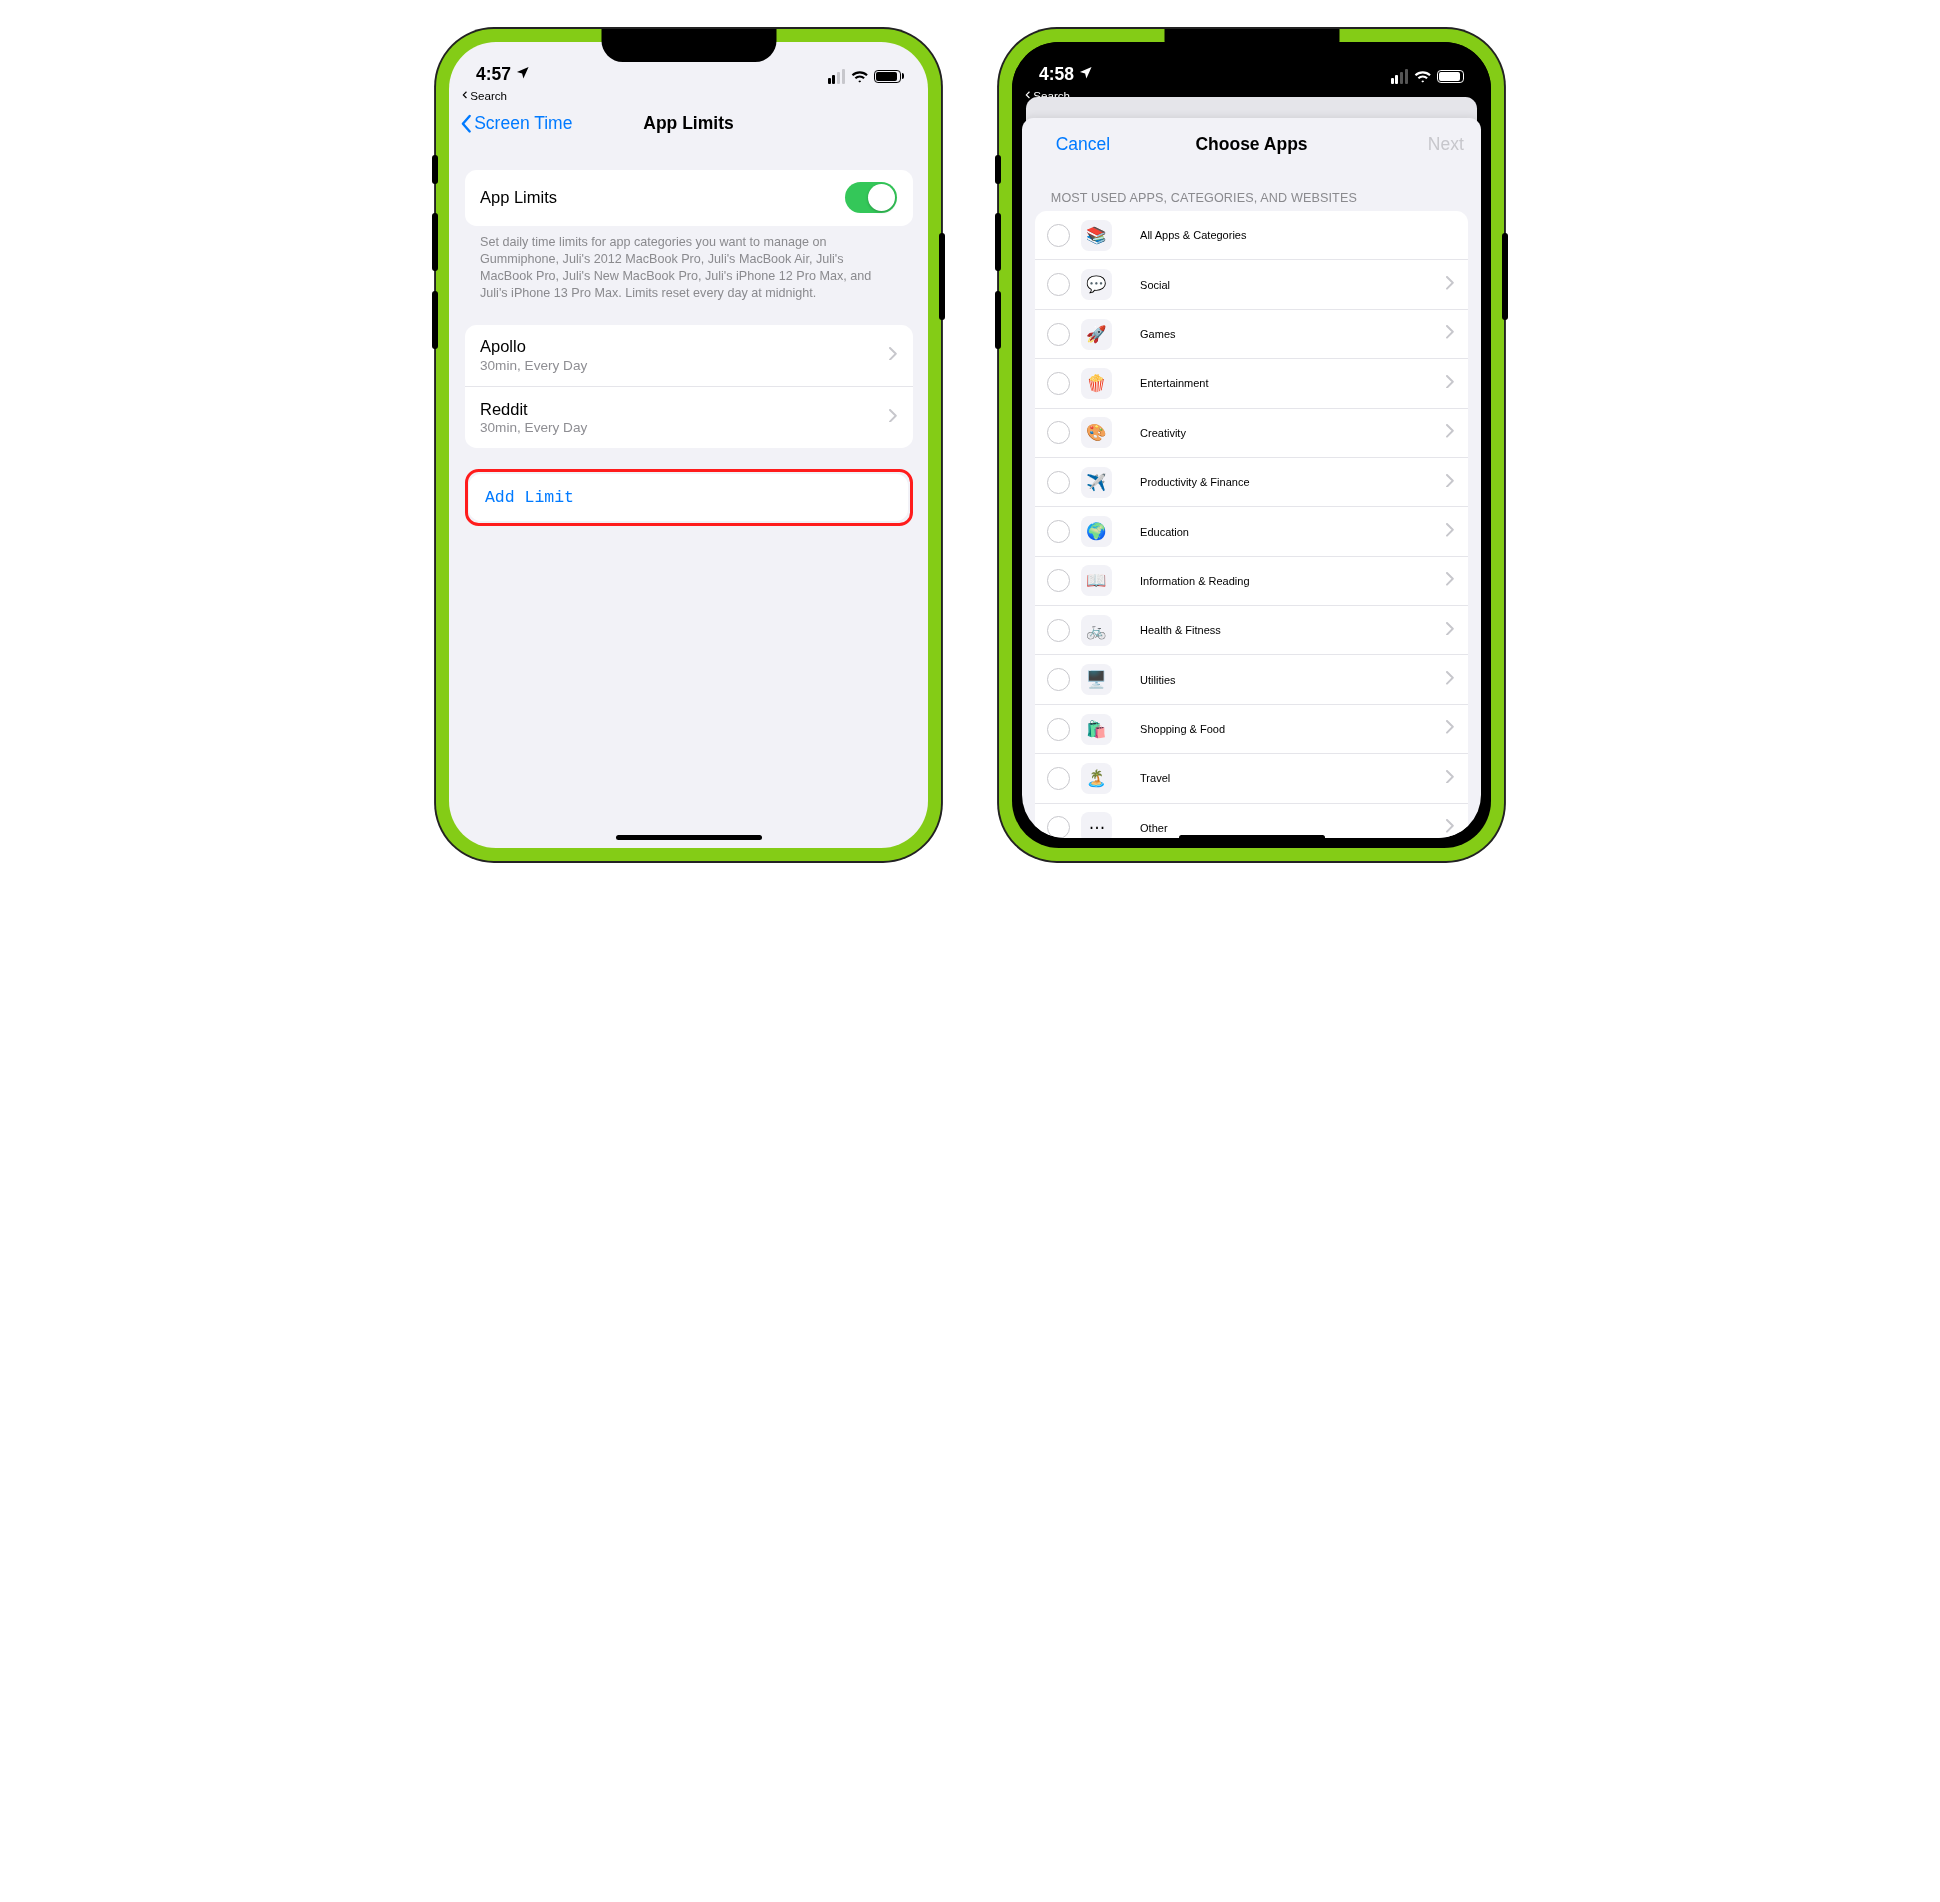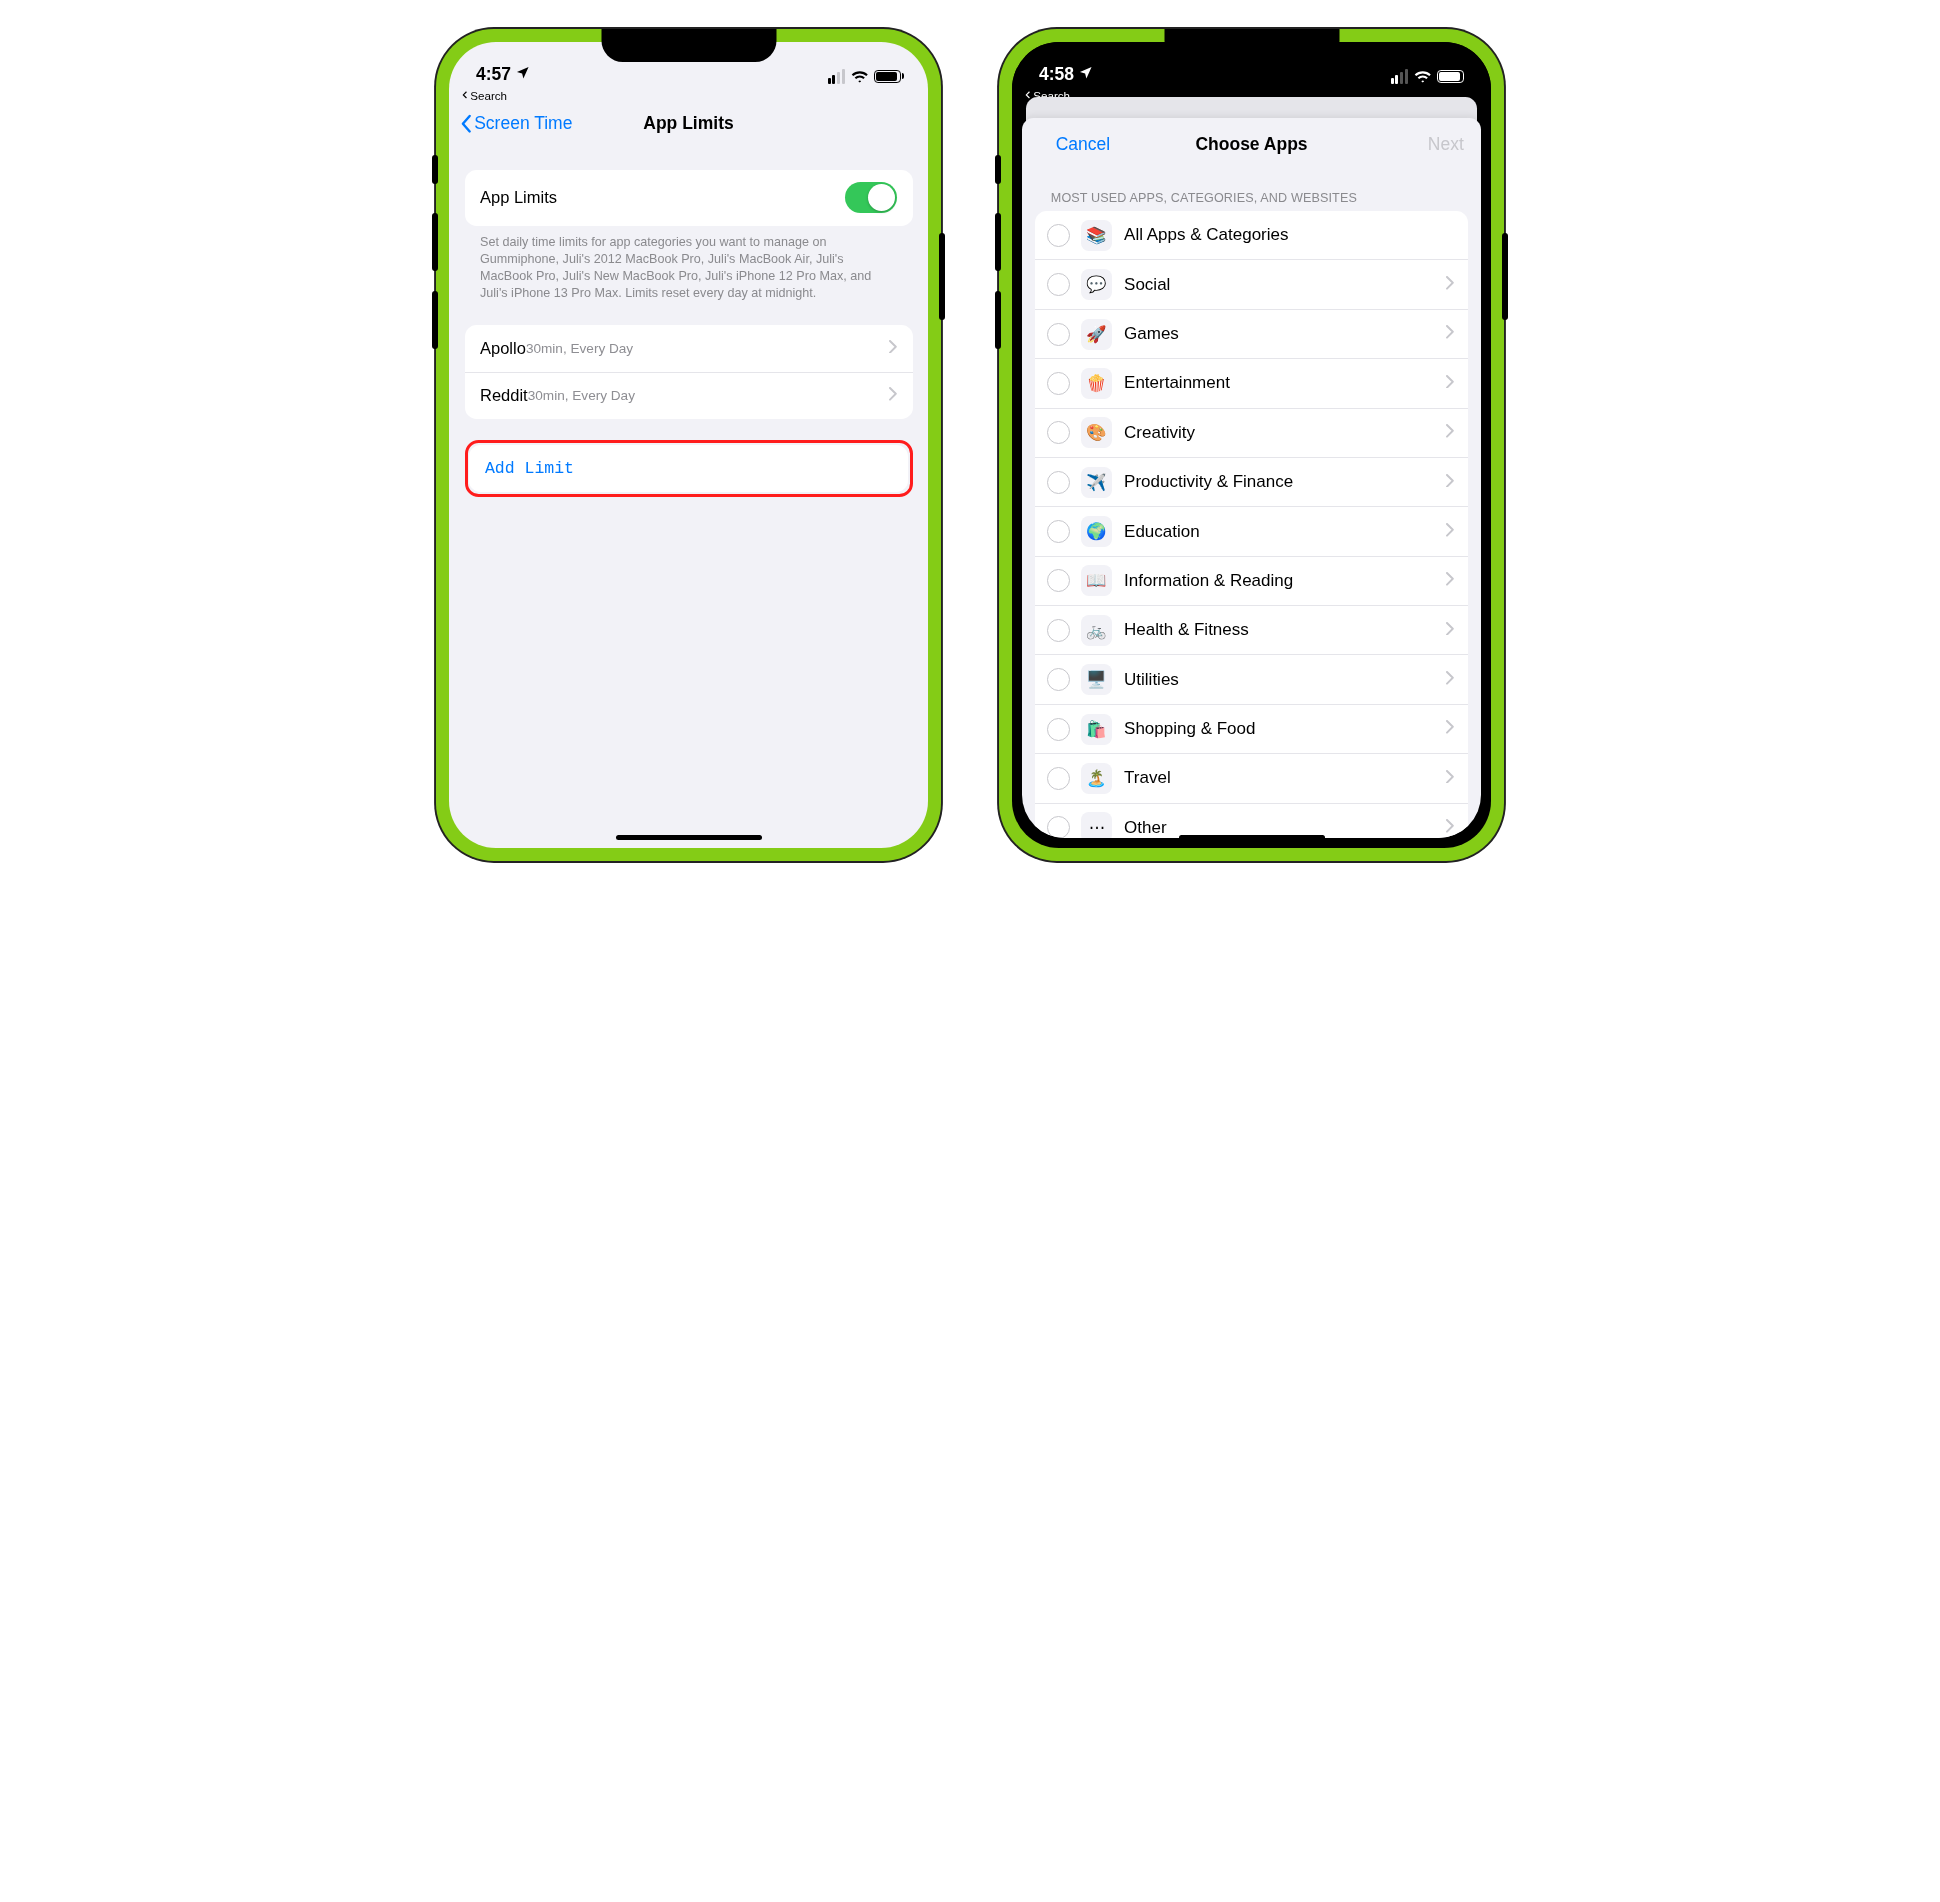--- a/index.html
+++ b/index.html
@@ -76,21 +76,21 @@
   .group { background:#fff; border-radius:11.6px; margin-top:23px; overflow:hidden;}
   .row {
     display:flex; align-items:center; padding:12.6px 15.5px;
     border-top:0.5px solid #e5e5ea;
     min-height:47px;
     position:relative;
   }
   .row:first-child{border-top:none;}
   .row-title { font-size:16.5px; color:#000; }
   .row-sub { font-size:13.6px; color:#8e8e93; margin-top:1.9px;}
-  .row-col { display:flex; flex-direction:row; flex:1; }
+  .row-col { display:flex; flex-direction:column; flex:1; }
   .chevron { color:#c7c7cc; }
   .chevron svg{width:7.8px;height:13.6px;}
 
   .toggle { width:52px; height:31px; background:#34c759; border-radius:15.5px; position:relative;}
   .toggle i{ position:absolute; right:1.9px; top:1.9px; width:27px; height:27px; background:#fff; border-radius:50%; box-shadow:0 1px 2.9px rgba(0,0,0,.25);}
 
   .footnote { font-size:12.6px; color:#8a8a8e; padding:7.8px 15.5px 0 15.5px; line-height:1.35;}
   .header-note { font-size:12.6px; color:#8a8a8e; padding:21.3px 15.5px 5.8px 15.5px; text-transform:none; letter-spacing:.01em;}
 
   .link-row .row-title{ color:#007aff; }
@@ -118,21 +118,21 @@
   .catrow {
     display:flex; align-items:center; padding:8.7px 13.6px 8.7px 11.6px; gap:11.6px;
     border-top:0.5px solid #e5e5ea;
   }
   .catrow:first-child{border-top:none;}
   .radio{ width:23px; height:23px; border:1.7px solid #c7c7cc; border-radius:50%; flex-shrink:0;}
   .caticon{
     width:31px;height:31px;border-radius:7.8px;background:#f2f2f7;
     display:flex;align-items:center;justify-content:center;font-size:16.5px;flex-shrink:0;
   }
-  .catlabel{ flex:1; font-size:17px; }
+  .catlabel{ flex:1; font-size:11px;margin-left:16px; }
 
   .homebar{ position:absolute; bottom:7.8px; left:50%; transform:translateX(-50%); width:146px; height:4.9px; background:#000; border-radius:2.9px;}
 
 </style>
 </head>
 <body>
 
 <div class="phone">
   <div class="sidebtn sbl1"></div>
     <div class="sidebtn sbl2"></div>

